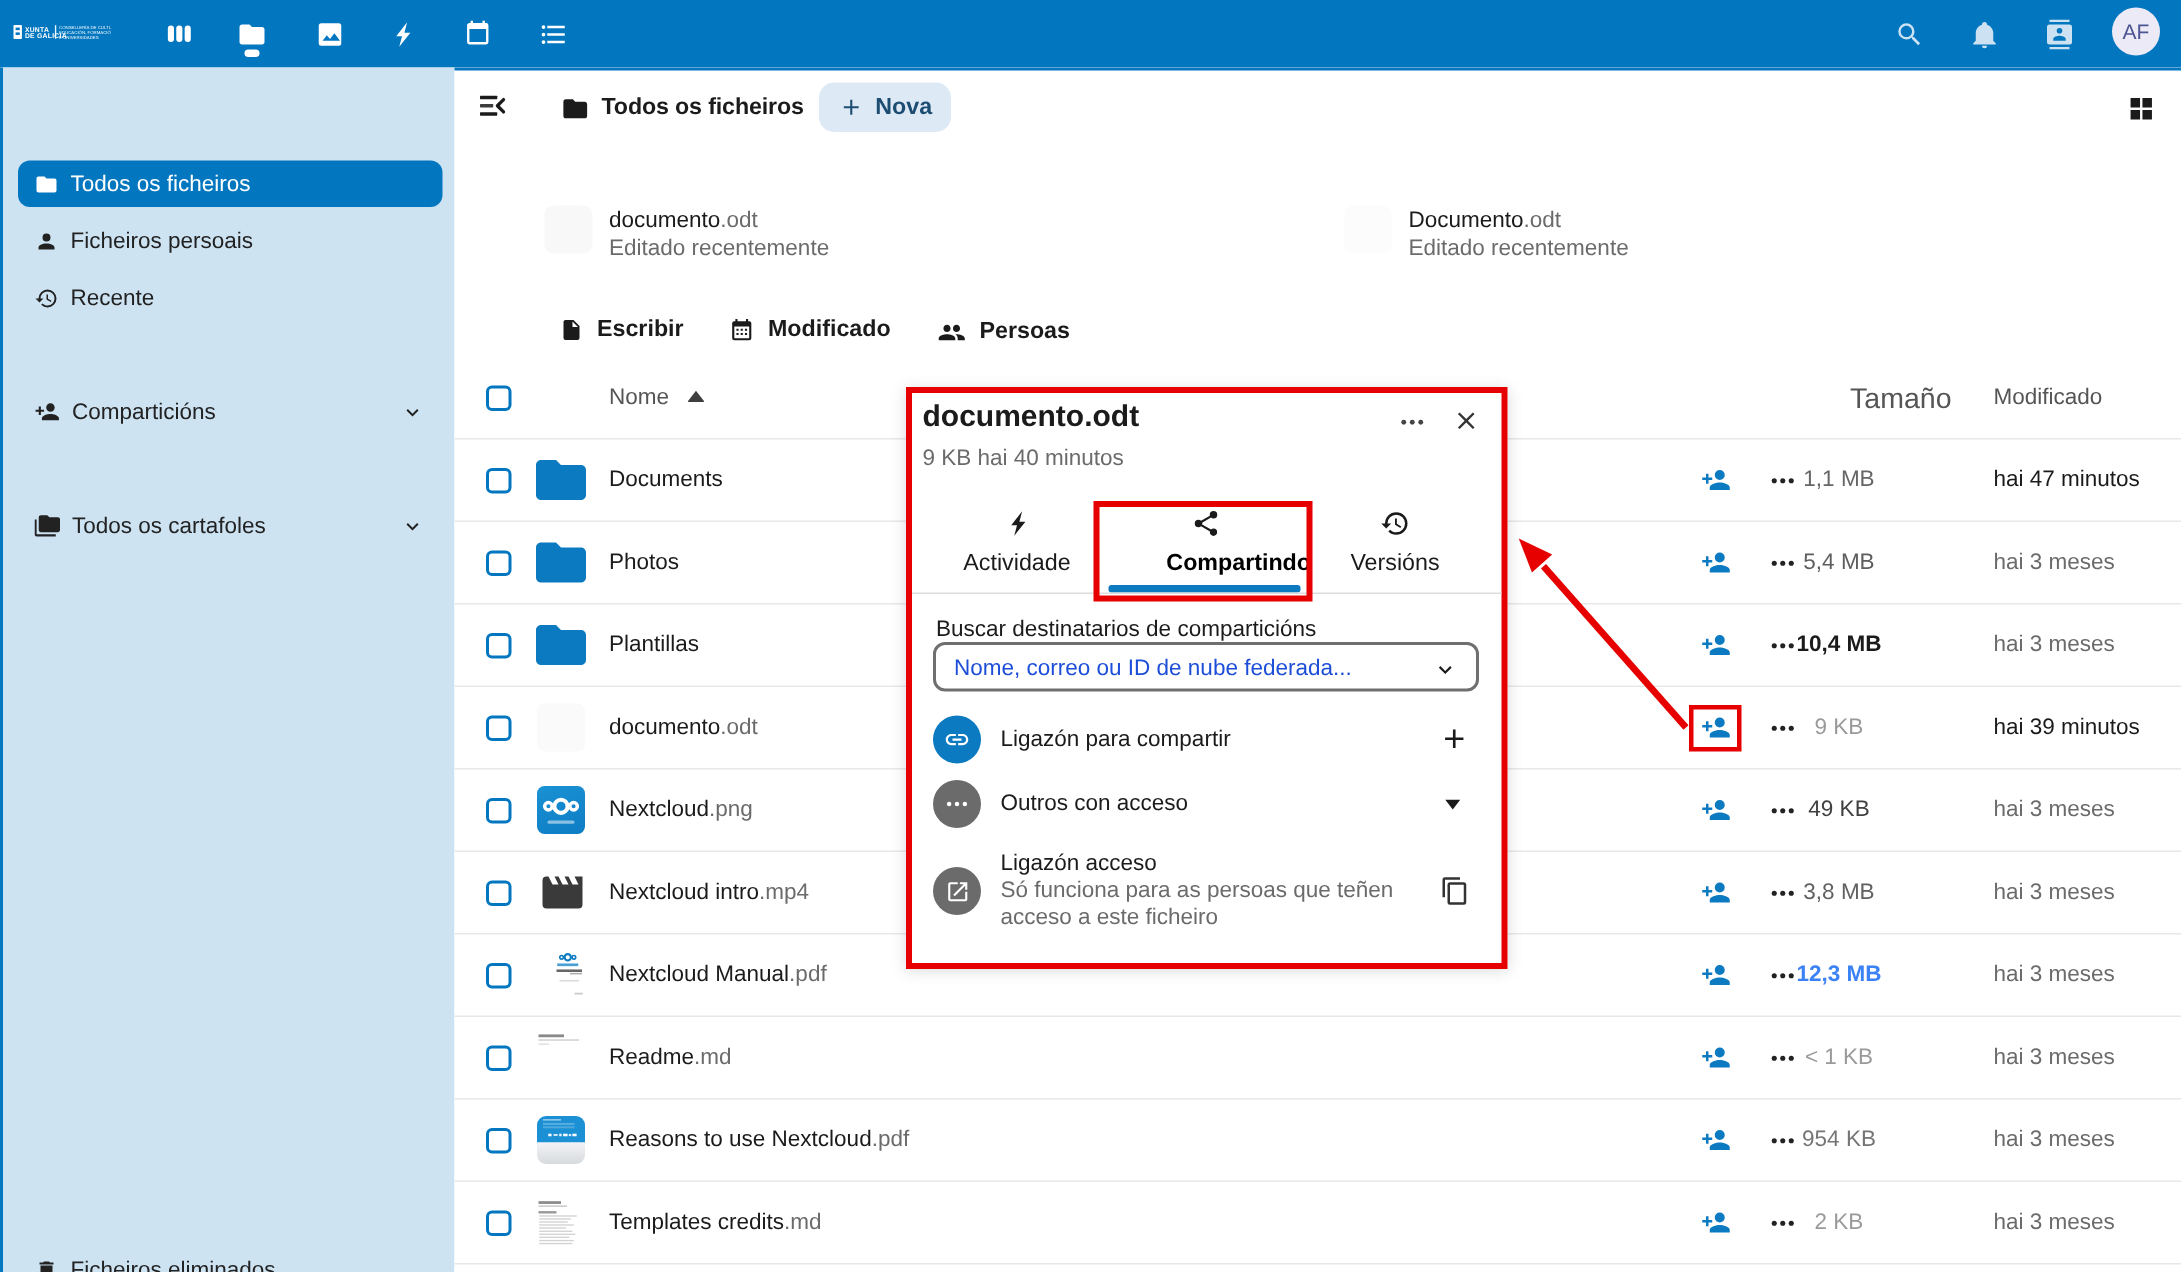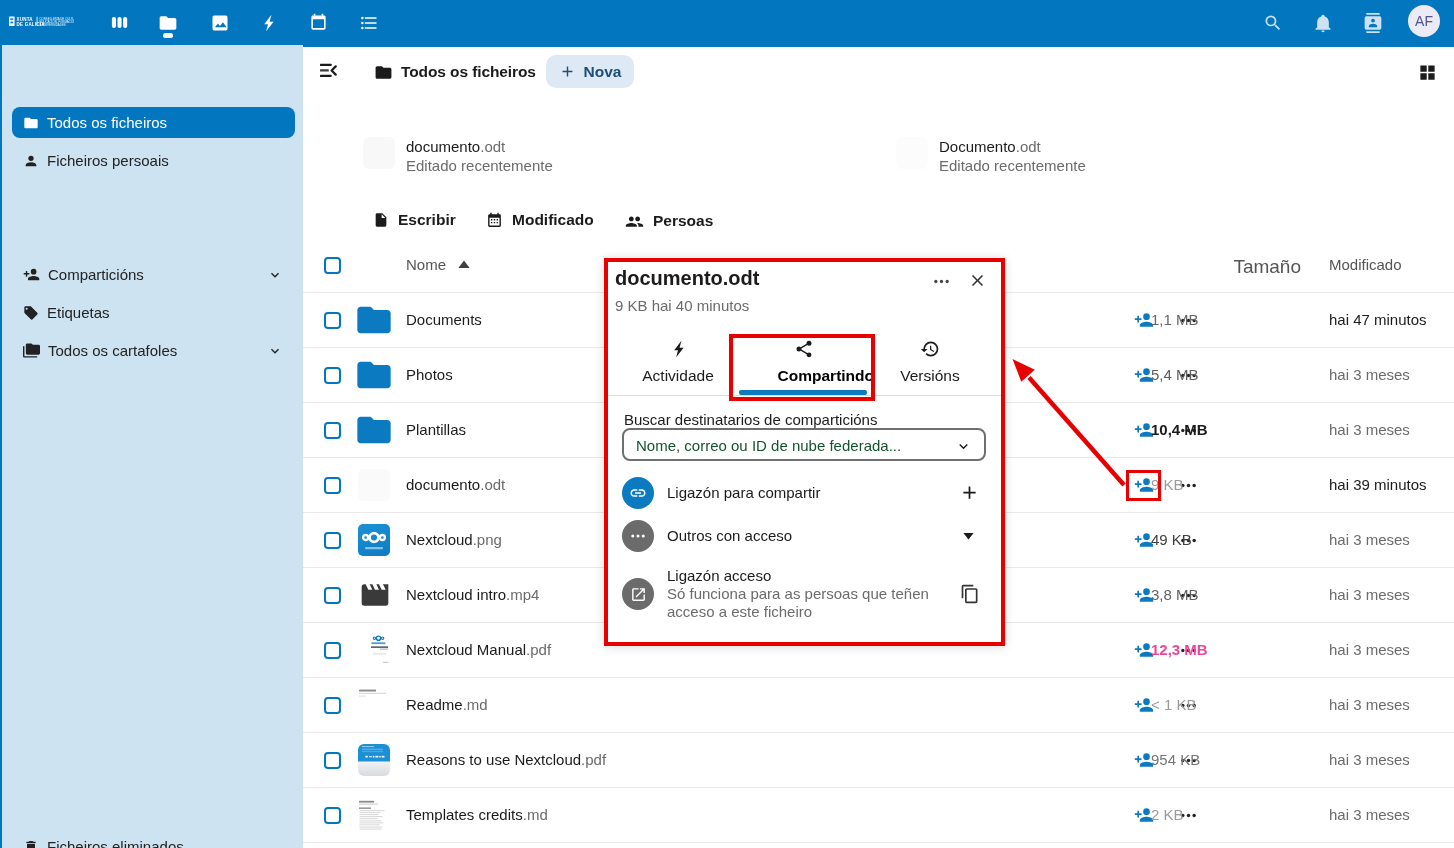--- a/index.html
+++ b/index.html
@@ -30,21 +30,21 @@
 .chip{position:absolute;top:166px;display:flex;align-items:center;font-size:15.5px;font-weight:bold;color:#1b1b1b}
 .chip svg{margin-right:9px}
 
 .hrow{position:absolute;left:0;width:1151px;height:55px;border-bottom:1px solid #e8e8e8}
 .cb{position:absolute;left:21px;top:50%;margin-top:-8.5px;width:17px;height:17px;border:2px solid #0277c0;border-radius:4px;background:#fff}
 .fname{position:absolute;left:103px;top:50%;margin-top:-9px;font-size:15px;white-space:nowrap}
 .ffold{position:absolute;left:51px;top:50%;margin-top:-20px}
 .thumb{position:absolute;left:55px;top:50%;margin-top:-16px;width:32px;height:32px;border-radius:3px;overflow:hidden}
 .shic{position:absolute;left:831px;top:50%;margin-top:-10px}
 .dots{position:absolute;left:877px;top:50%;margin-top:-8px}
-.fsize{position:absolute;left:848px;width:150px;top:50%;margin-top:-9px;font-size:15px;text-align:left;color:#6b6b6b}
+.fsize{position:absolute;left:848px;width:150px;top:50%;margin-top:-9px;font-size:15px;text-align:center;color:#6b6b6b}
 .fdate{position:absolute;left:1026px;top:50%;margin-top:-9px;font-size:15px;color:#6b6b6b}
 
 #dialog{position:absolute;left:604px;top:258px;width:401px;height:388px;background:#fff;border:4px solid #e60000;box-shadow:0 1px 10px rgba(0,0,0,.15);z-index:20}
 
 .redbox{position:absolute;border:4px solid #e60000;z-index:30}
 #annot{position:absolute;left:0;top:0;width:1454px;height:848px;z-index:25;pointer-events:none}
 </style>
 </head>
 <body>
 <div id="app">
@@ -122,34 +122,34 @@
           <path fill="#fff" d="M10 4H4c-1.1 0-2 .9-2 2v12c0 1.1.9 2 2 2h16c1.1 0 2-.9 2-2V8c0-1.1-.9-2-2-2h-8l-2-2z"></path>
         </svg>
     <span>Todos os ficheiros</span>
   </div>
   <div class="nav" style="top:100px">
     <svg width="16" height="16" viewBox="0 0 24 24">
           <path fill="#222" d="M12 4a4 4 0 0 1 4 4 4 4 0 0 1-4 4 4 4 0 0 1-4-4 4 4 0 0 1 4-4m0 10c4.42 0 8 1.79 8 4v2H4v-2c0-2.21 3.58-4 8-4z"></path>
         </svg>
     <span>Ficheiros persoais</span>
   </div>
+  <div class="nav" style="top:138px">
+    <svg width="16" height="16" viewBox="0 0 24 24">
+          <path fill="#222" d="M13.5 8H12v5l4.28 2.54.72-1.21-3.5-2.08V8M13 3a9 9 0 0 0-9 9H1l3.96 4.03L9 12H6a7 7 0 0 1 7-7 7 7 0 0 1 7 7 7 7 0 0 1-7 7c-1.93 0-3.68-.79-4.94-2.06l-1.42 1.42A8.896 8.896 0 0 0 13 21a9 9 0 0 0 9-9 9 9 0 0 0-9-9"></path>
+        </svg>
+    <span>Recente</span>
+  </div>
   <div class="nav" style="top:214px">
     <svg width="17" height="17" viewBox="0 0 24 24">
           <path fill="#222" d="M15 14c-2.67 0-8 1.33-8 4v2h16v-2c0-2.67-5.33-4-8-4m0-2a4 4 0 0 0 4-4 4 4 0 0 0-4-4 4 4 0 0 0-4 4 4 4 0 0 0 4 4M6 10V7H4v3H1v2h3v3h2v-3h3v-2z"></path>
         </svg>
     <span>Comparticións</span>
     <svg class="chev" width="16" height="16" viewBox="0 0 24 24">
           <path fill="#222" d="M7.41 8.58 12 13.17l4.59-4.59L18 10l-6 6-6-6z"></path>
         </svg>
-  </div>
-  <div class="nav" style="top:252px">
-    <svg width="16" height="16" viewBox="0 0 24 24">
-          <path fill="#222" d="M21.41 11.58l-9-9C12.05 2.22 11.55 2 11 2H4c-1.11 0-2 .89-2 2v7c0 .55.22 1.05.59 1.42l9 9c.36.36.86.58 1.41.58s1.05-.22 1.41-.59l7-7c.37-.36.59-.86.59-1.41s-.23-1.06-.59-1.42M5.5 7A1.5 1.5 0 0 1 4 5.5 1.5 1.5 0 0 1 5.5 4 1.5 1.5 0 0 1 7 5.5 1.5 1.5 0 0 1 5.5 7z"></path>
-        </svg>
-    <span>Etiquetas</span>
   </div>
   <div class="nav" style="top:290px">
     <svg width="17" height="17" viewBox="0 0 24 24">
           <path fill="#222" d="M22 4h-8l-2-2H6c-1.1 0-2 .9-2 2v12c0 1.1.9 2 2 2h16c1.1 0 2-.9 2-2V6c0-1.1-.9-2-2-2zM2 6H0v5h.01L0 20c0 1.1.9 2 2 2h18v-2H2V6z"></path>
         </svg>
     <span>Todos os cartafoles</span>
     <svg class="chev" width="16" height="16" viewBox="0 0 24 24">
           <path fill="#222" d="M7.41 8.58 12 13.17l4.59-4.59L18 10l-6 6-6-6z"></path>
         </svg>
   </div>
@@ -342,21 +342,21 @@
     <svg class="shic" width="20" height="20" viewBox="0 0 24 24">
           <path fill="#0c7ac0" d="M15 14c-2.67 0-8 1.33-8 4v2h16v-2c0-2.67-5.33-4-8-4m0-2a4 4 0 0 0 4-4 4 4 0 0 0-4-4 4 4 0 0 0-4 4 4 4 0 0 0 4 4M6 10V7H4v3H1v2h3v3h2v-3h3v-2z"></path>
         </svg>
     <svg class="dots" width="17" height="17" viewBox="0 0 24 24">
           <g fill="#222">
             <circle cx="4" cy="12" r="2.4"></circle>
             <circle cx="12" cy="12" r="2.4"></circle>
             <circle cx="20" cy="12" r="2.4"></circle>
           </g>
         </svg>
-    <div class="fsize" style="color:#ec4899;font-weight:bold">12,3 MB</div>
+    <div class="fsize" style="color:#3b82f6;font-weight:bold">12,3 MB</div>
     <div class="fdate" style="">hai 3 meses</div>
   </div>
   <div class="hrow" style="top:633px">
     <div class="cb"></div>
     <div class="thumb" style="background:#fff"><svg width="32" height="32" viewBox="0 0 32 32">
             <rect x="1" y="0.6" width="17" height="1.9" fill="#8a8a8a"></rect>
             <rect x="1" y="3.8" width="27" height="1.1" fill="#d5d5d5"></rect>
             <rect x="1" y="6.6" width="7" height="1" fill="#e0e0e0"></rect>
           </svg></div>
     <div class="fname">Readme<span class="gray">.md</span></div>
@@ -466,21 +466,21 @@
   <div class="abs bold" style="left:126px;top:105px;width:140px;text-align:right;font-size:15.5px;color:#000000">Compartindo</div>
   <div class="abs" style="left:131px;top:128px;width:128px;height:5px;background:#0c7ac0;border-radius:2px"></div>
   <svg class="abs" style="left:312px;top:77px" width="20" height="20" viewBox="0 0 24 24">
         <path fill="#1b1b1b" d="M13.5 8H12v5l4.28 2.54.72-1.21-3.5-2.08V8M13 3a9 9 0 0 0-9 9H1l3.96 4.03L9 12H6a7 7 0 0 1 7-7 7 7 0 0 1 7 7 7 7 0 0 1-7 7c-1.93 0-3.68-.79-4.94-2.06l-1.42 1.42A8.896 8.896 0 0 0 13 21a9 9 0 0 0 9-9 9 9 0 0 0-9-9"></path>
       </svg>
   <div class="abs" style="left:252px;top:105px;width:140px;text-align:center;font-size:15.5px;color:#1b1b1b">Versións</div>
   <div class="abs" style="left:0;top:133px;width:393px;height:1px;background:#ddd"></div>
 
   <div class="abs" style="left:16px;top:149px;font-size:15px;color:#1b1b1b">Buscar destinatarios de comparticións</div>
   <div class="abs" style="left:14px;top:166px;width:364px;height:33px;border:2px solid #6f6f6f;border-radius:8px;background:#fff">
-    <div class="abs" style="left:12px;top:7px;font-size:15px;color:#14532d">Nome, correo ou ID de nube federada...</div>
+    <div class="abs" style="left:12px;top:7px;font-size:15px;color:#1d4ed8">Nome, correo ou ID de nube federada...</div>
     <svg class="abs" style="right:12px;top:8px" width="17" height="17" viewBox="0 0 24 24">
           <path fill="#1b1b1b" d="M7.41 8.58 12 13.17l4.59-4.59L18 10l-6 6-6-6z"></path>
         </svg>
   </div>
 
   <div class="abs" style="left:14px;top:215px;width:32px;height:32px;border-radius:50%;background:#0c7ac0">
     <svg style="position:absolute;left:7px;top:7px" width="18" height="18" viewBox="0 0 24 24">
           <path fill="#fff" d="M3.9 12c0-1.71 1.39-3.1 3.1-3.1h4V7H7c-2.76 0-5 2.24-5 5s2.24 5 5 5h4v-1.9H7c-1.71 0-3.1-1.39-3.1-3.1zM8 13h8v-2H8v2zm9-6h-4v1.9h4c1.71 0 3.1 1.39 3.1 3.1s-1.39 3.1-3.1 3.1h-4V17h4c2.76 0 5-2.24 5-5s-2.24-5-5-5z"></path>
         </svg>
   </div>

